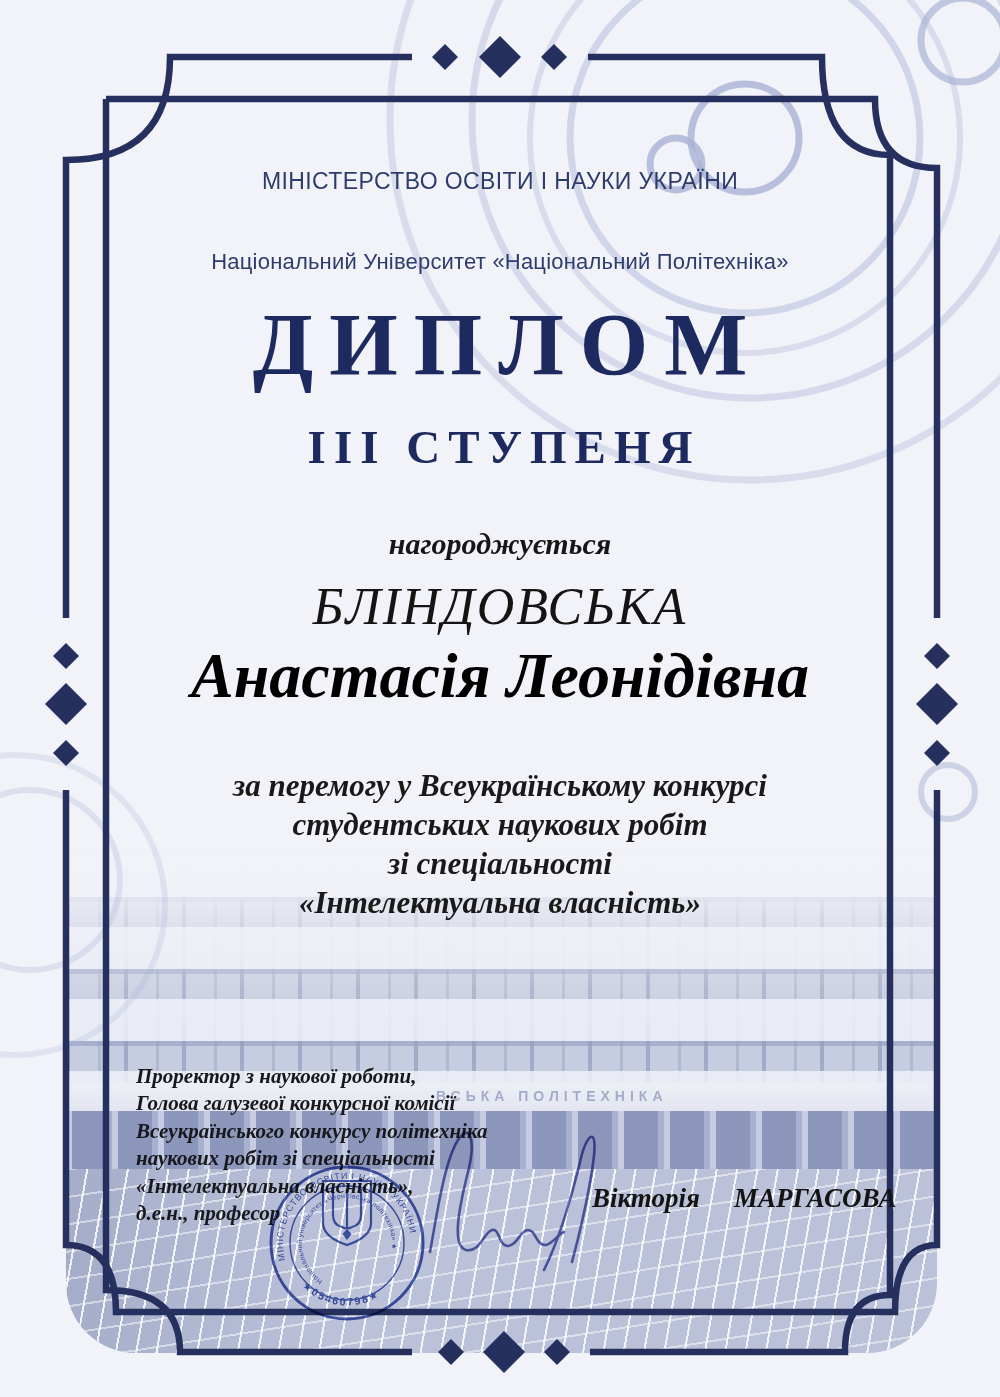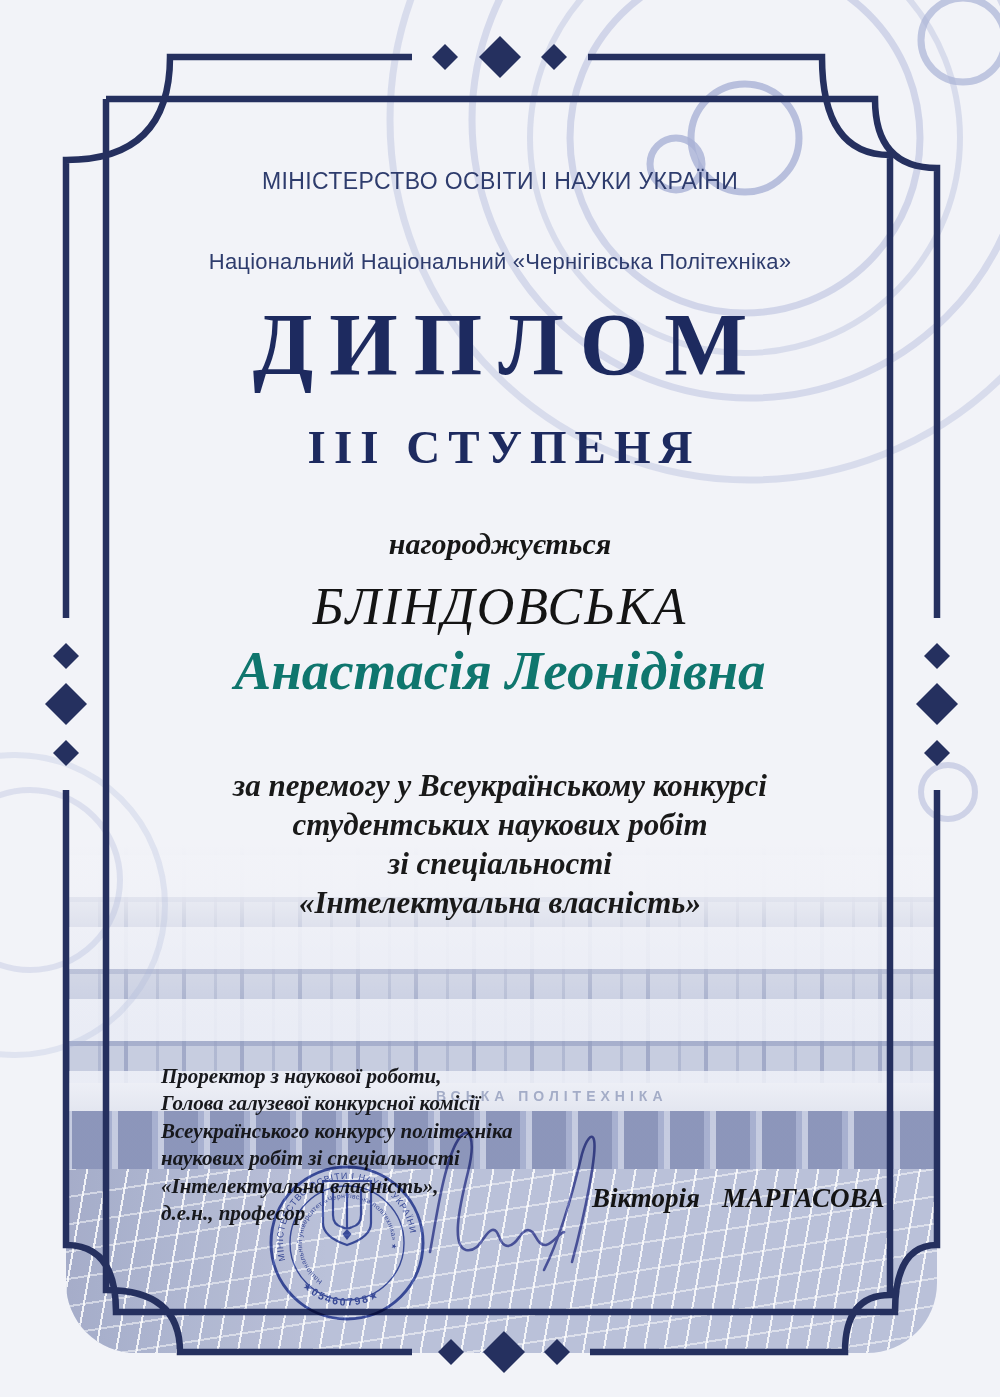--- a/index.html
+++ b/index.html
@@ -56,31 +56,31 @@
     font-size:23px;color:#2e3c6d;letter-spacing:.4px;
   }
   .university{
     top:249px;font-family:"Liberation Sans","DejaVu Sans",sans-serif;
     font-size:22px;color:#2e3c6d;letter-spacing:.2px;
   }
   .diploma{top:294px;font-size:88px;font-weight:bold;color:#1d2a5f;letter-spacing:16px;margin-left:8px;}
   .degree{top:420px;font-size:47px;font-weight:bold;color:#1d2a5f;letter-spacing:8px;margin-left:4px;}
   .awarded{top:527px;font-size:30px;font-weight:bold;font-style:italic;color:#161616;}
   .surname{top:577px;font-size:52px;font-weight:normal;font-style:italic;color:#141414;letter-spacing:2px;}
-  .givennames{top:639px;font-size:55px;font-weight:bold;font-style:italic;color:#0f766e;}
+  .givennames{top:639px;font-size:64px;font-weight:bold;font-style:italic;color:#000000;}
   .citation{top:766px;font-size:31px;line-height:39px;font-weight:bold;font-style:italic;color:#191919;}
   .signatory{
-    position:absolute;left:161px;top:1063px;width:480px;text-align:left;
+    position:absolute;left:136px;top:1063px;width:480px;text-align:left;
     font-size:21px;line-height:27.4px;font-weight:bold;font-style:italic;color:#17181c;
   }
   .sig-name{
     position:absolute;left:592px;top:1183px;width:380px;
     font-size:27px;font-weight:bold;font-style:italic;color:#141414;white-space:nowrap;
   }
-  .sig-name .fn{margin-right:22px;}
+  .sig-name .fn{margin-right:34px;}
   
   .stamp{position:absolute;left:262px;top:1158px;mix-blend-mode:multiply;opacity:.92;}
   .stamp text{font-family:"Liberation Sans","DejaVu Sans",sans-serif;fill:#3c52a9;}
   .inksig{position:absolute;left:410px;top:1110px;mix-blend-mode:multiply;}
 </style>
 </head>
 <body>
 
 <div class="page">
 
@@ -125,21 +125,21 @@
       <polygon points="66,683 87,704 66,725 45,704"></polygon>
       <polygon points="66,740 79,753 66,766 53,753"></polygon>
 
       <polygon points="937,643 950,656 937,669 924,656"></polygon>
       <polygon points="937,683 958,704 937,725 916,704"></polygon>
       <polygon points="937,740 950,753 937,766 924,753"></polygon>
     </g>
   </svg>
 
   <div class="t ministry">МІНІСТЕРСТВО ОСВІТИ І НАУКИ УКРАЇНИ</div>
-  <div class="t university">Національний Національний «Чернігівська Політехніка»</div>
+  <div class="t university">Національний Університет «Національний Політехніка»</div>
   <div class="t diploma">ДИПЛОМ</div>
   <div class="t degree">ІІІ СТУПЕНЯ</div>
   <div class="t awarded">нагороджується</div>
   <div class="t surname">БЛІНДОВСЬКА</div>
   <div class="t givennames">Анастасія Леонідівна</div>
 
   <div class="t citation">
     <div>за перемогу у Всеукраїнському конкурсі</div>
     <div>студентських наукових робіт</div>
     <div>зі спеціальності</div>

